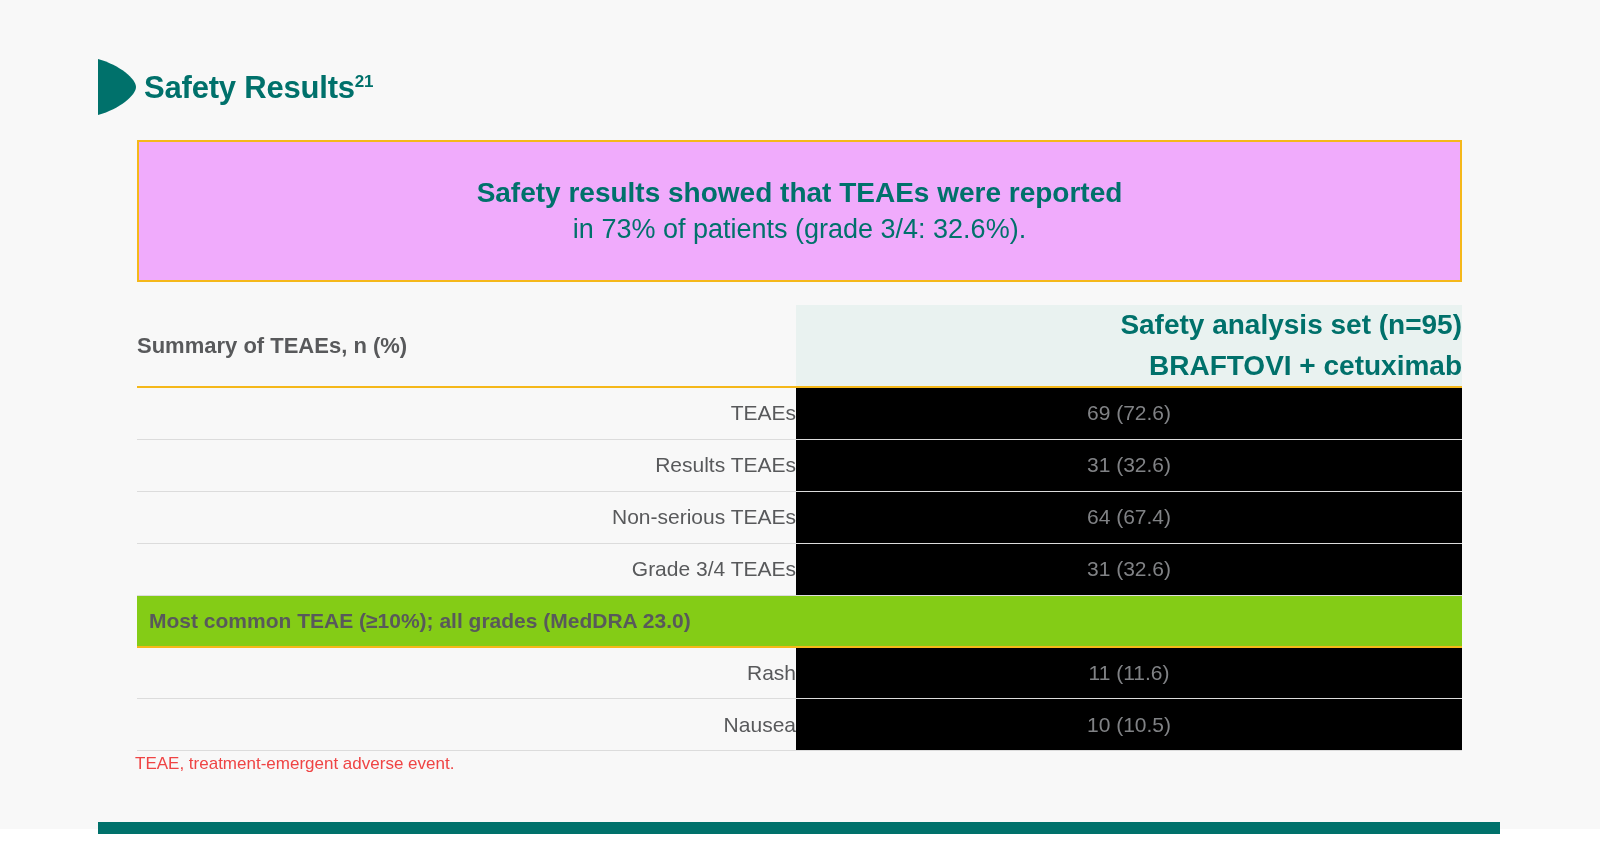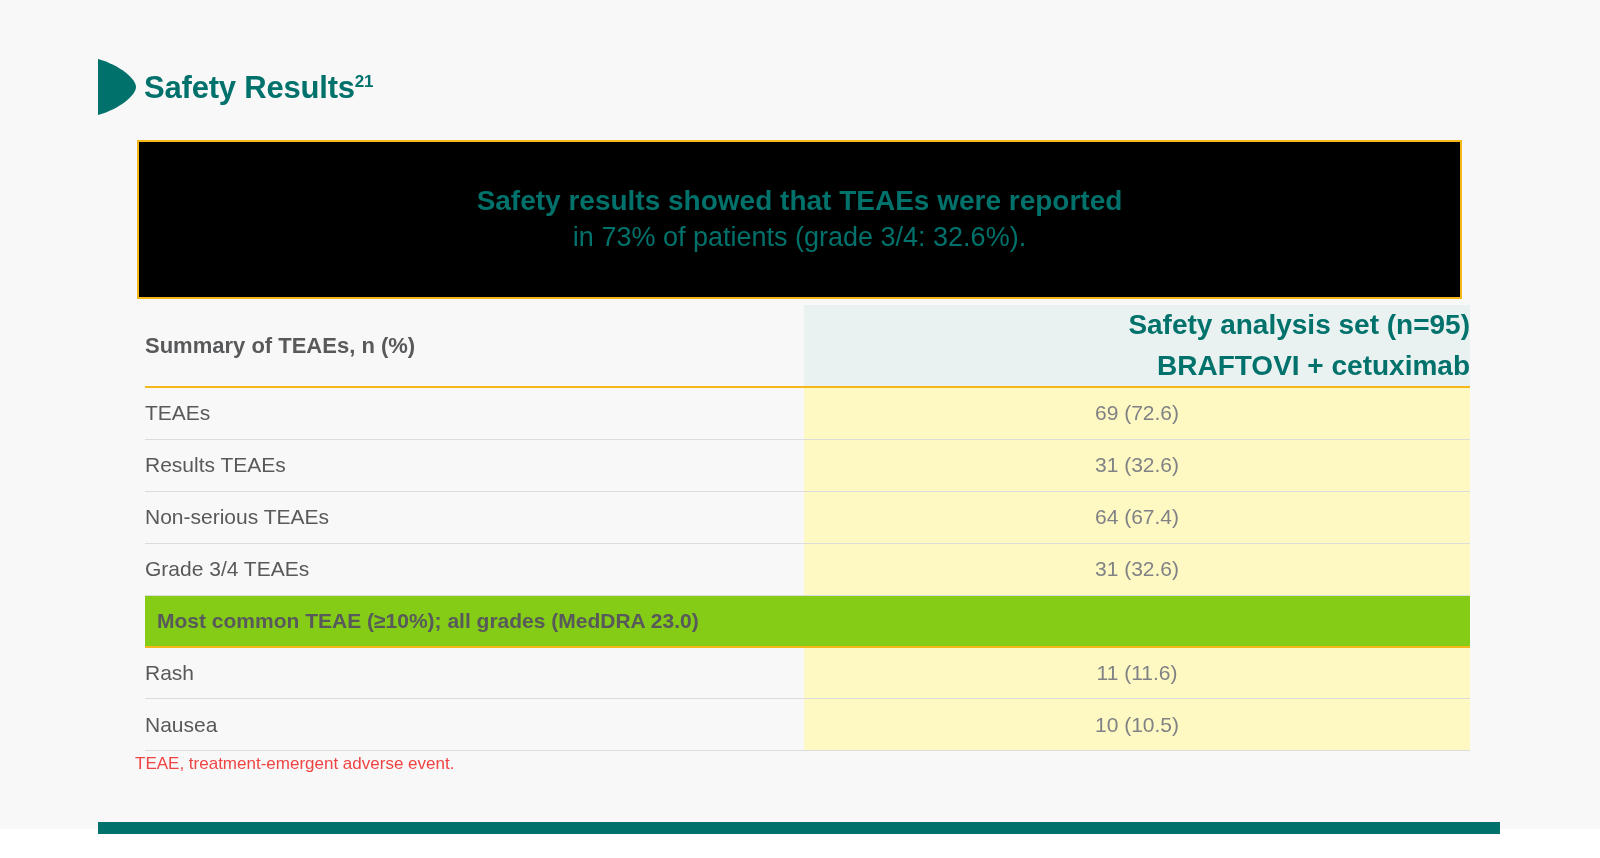--- a/index.html
+++ b/index.html
@@ -57,24 +57,24 @@
     line-height: 0;
     font-weight: bold;
   }
 
   
   .callout {
     position: absolute;
     left: 137px;
     top: 140px;
     width: 1325px;
-    height: 159px;
+    height: 142px;
     box-sizing: border-box;
     border: 2px solid #f5b81a;
-    background: #000000;
+    background: #f0abfc;
     display: flex;
     flex-direction: column;
     align-items: center;
     justify-content: center;
   }
   .callout-line1 {
     font-size: 28px;
     font-weight: bold;
     color: #00716b;
     line-height: 1.32;
@@ -92,45 +92,44 @@
   .table-wrap {
     position: absolute;
     left: 137px;
     top: 305px;
     width: 1325px;
   }
   table.data {
     border-collapse: collapse;
     width: 1325px;
     table-layout: fixed;
-    margin-left: 8px;
   }
   table.data col.c-label { width: 659px; }
   table.data col.c-value { width: 666px; }
 
   table.data th, table.data td {
     padding: 0;
     vertical-align: middle;
   }
 
   .cell-label {
     padding: 0 0 0 12px;
     font-size: 21px;
     color: #58595b;
     height: 52px;
     box-sizing: border-box;
-    text-align: left;
+    text-align: right;
   }
   .cell-value {
     font-size: 21px;
     color: #808285;
     height: 52px;
     box-sizing: border-box;
     text-align: center;
-    background: #fef9c3;
+    background: #000000;
   }
 
   
   .hdr-label {
     background: transparent;
     font-size: 22px;
     font-weight: bold;
     color: #58595b;
     text-align: left;
     padding: 0 0 0 12px;

